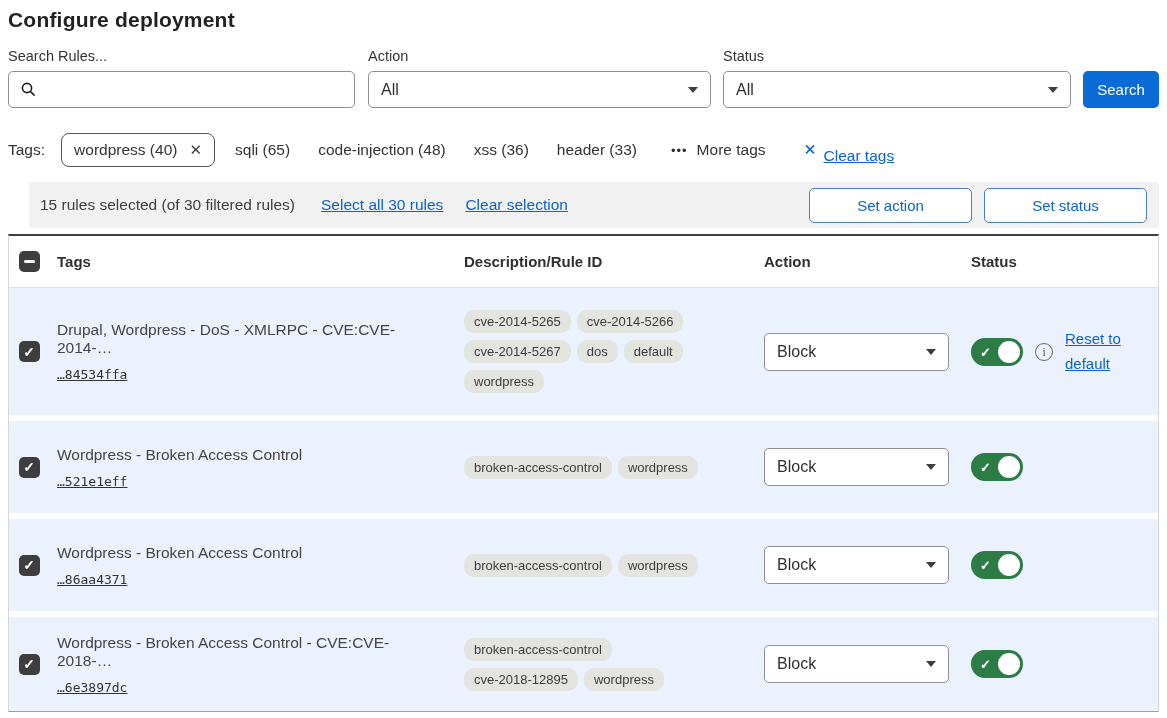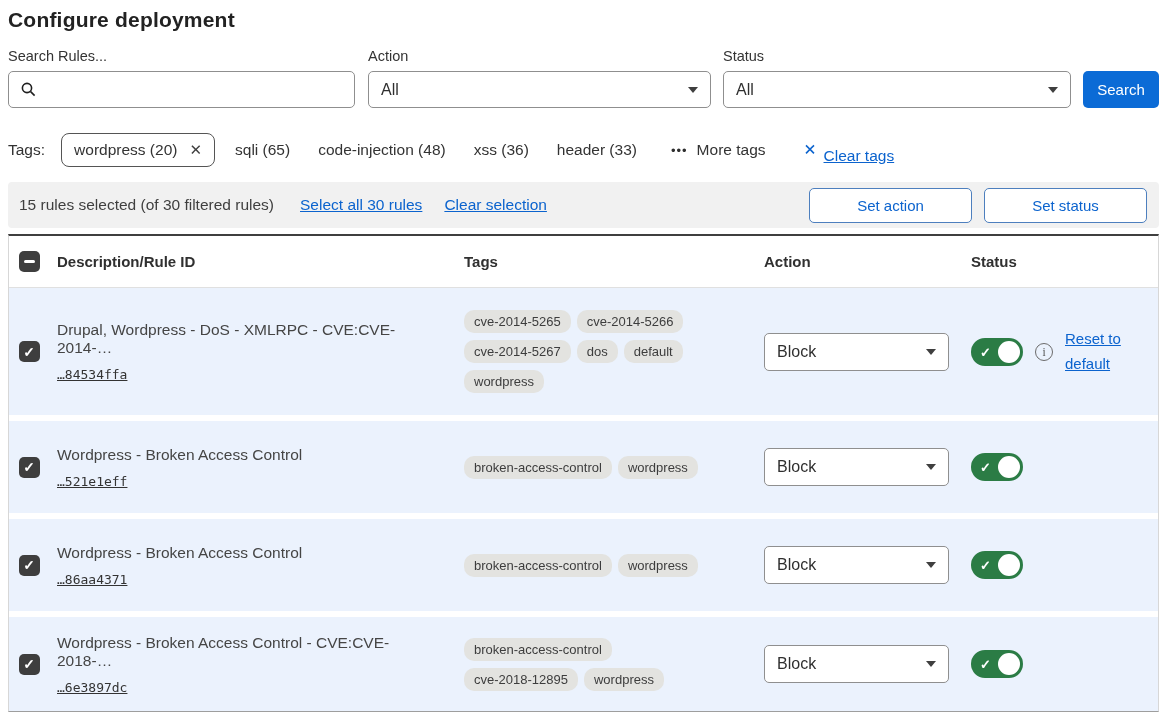--- a/index.html
+++ b/index.html
@@ -48,21 +48,21 @@
   .selected-pill{display:inline-flex;align-items:center;gap:12px;border:1px solid #555;
     border-radius:8px;padding:7px 12px;background:#fff;margin-right:20px;cursor:pointer;}
   .selected-pill .x{font-size:15px;color:#3f3f3f;}
   .tag-link{margin-right:28px;cursor:pointer;}
   .more-tags{display:inline-flex;align-items:center;gap:9px;margin-left:6px;margin-right:38px;cursor:pointer;}
   .dots{font-size:13px;letter-spacing:1px;color:#2e2e2e;}
   .clear-tags{display:inline-flex;align-items:center;gap:7px;color:var(--link-blue);cursor:pointer;}
   .clear-tags .label{text-decoration:underline;margin-top:12px;}
   
   .selection-bar{margin-top:14px;height:46px;background:var(--bar-gray);border-radius:4px;
-    display:flex;align-items:center;padding:0 12px 0 11px;font-size:15.5px;color:#3f3f3f;}
+    display:flex;align-items:center;padding:0 12px 0 11px;font-size:15.5px;color:#3f3f3f;margin-left:21px;}
   .selection-bar a{color:var(--link-blue);text-decoration:underline;cursor:pointer;}
   .link-select-all{margin-left:26px;}
   .link-clear-sel{margin-left:22px;text-align:center;}
   .bar-btn{width:163px;height:35px;background:#fff;border:1px solid #4d7fbe;border-radius:5px;
     color:var(--link-blue);font-size:15px;font-family:inherit;cursor:pointer;}
   .btn-set-action{margin-left:auto;}
   .btn-set-status{margin-left:12px;}
   
   .rules-table{margin-top:6px;border-top:2px solid #3f3f3f;border-left:1px solid #d7d7d7;
     border-right:1px solid #d7d7d7;border-bottom:1px solid #9e9e9e;}
@@ -130,21 +130,21 @@
       <span>All</span>
       <span class="caret"></span>
     </div>
   </div>
   <button class="search-btn">Search</button>
 </div>
 
 <div class="tags-row">
   <span class="tags-label">Tags:</span>
   <span class="selected-pill">
-    <span>wordpress (20)</span>
+    <span>wordpress (40)</span>
     <span class="x">✕</span>
   </span>
   <span class="tag-link">sqli (65)</span>
   <span class="tag-link">code-injection (48)</span>
   <span class="tag-link">xss (36)</span>
   <span class="tag-link">header (33)</span>
   <span class="more-tags">
     <span class="dots">•••</span>
     <span>More tags</span>
   </span>
@@ -162,22 +162,22 @@
   <button class="bar-btn btn-set-status">Set status</button>
 </div>
 
 <div class="rules-table">
   <div class="grid header-row">
     <div class="cell-check">
       <span class="checkbox">
         <span class="dash"></span>
       </span>
     </div>
+    <div class="col-h">Tags</div>
     <div class="col-h">Description/Rule ID</div>
-    <div class="col-h">Tags</div>
     <div class="col-h">Action</div>
     <div class="col-h">Status</div>
   </div>
   <div>
   <div class="grid row tall">
     <div class="cell-check">
       <span class="checkbox">
         <span class="glyph">✓</span>
       </span>
     </div>

